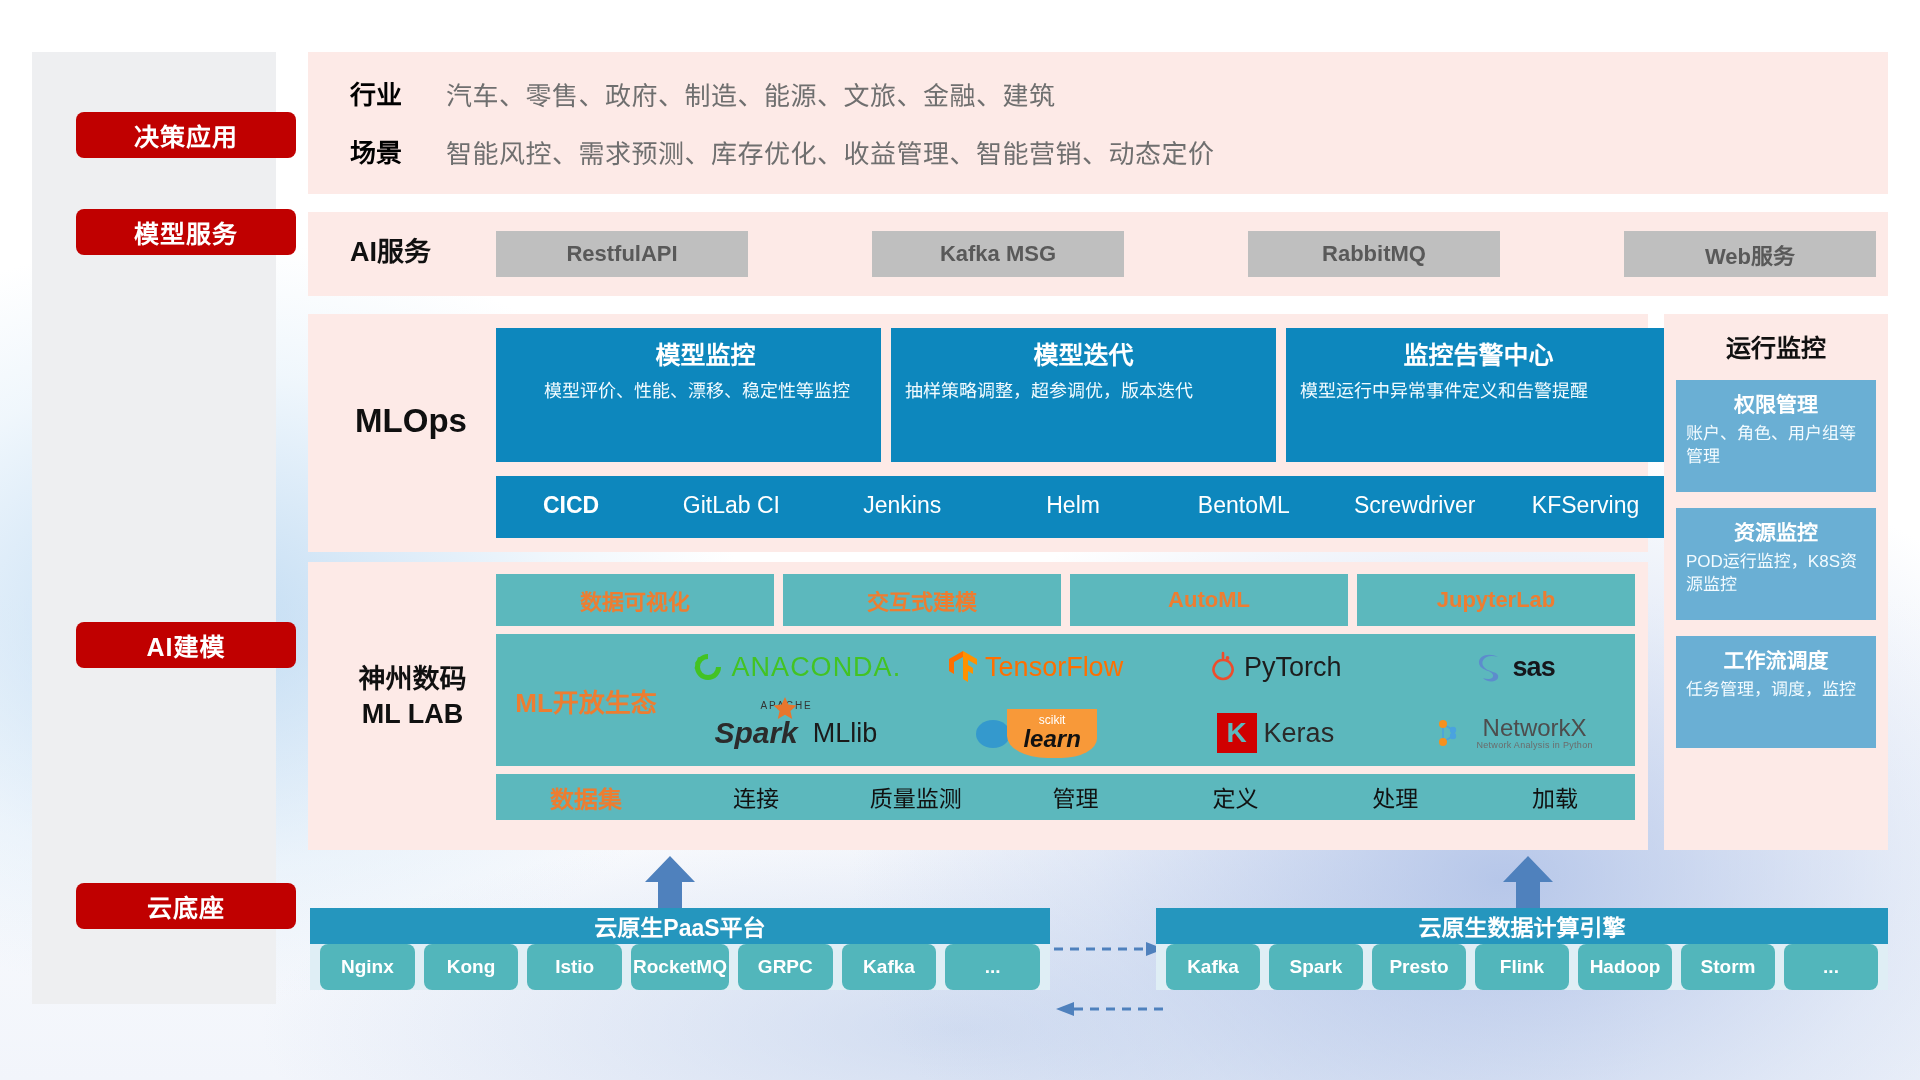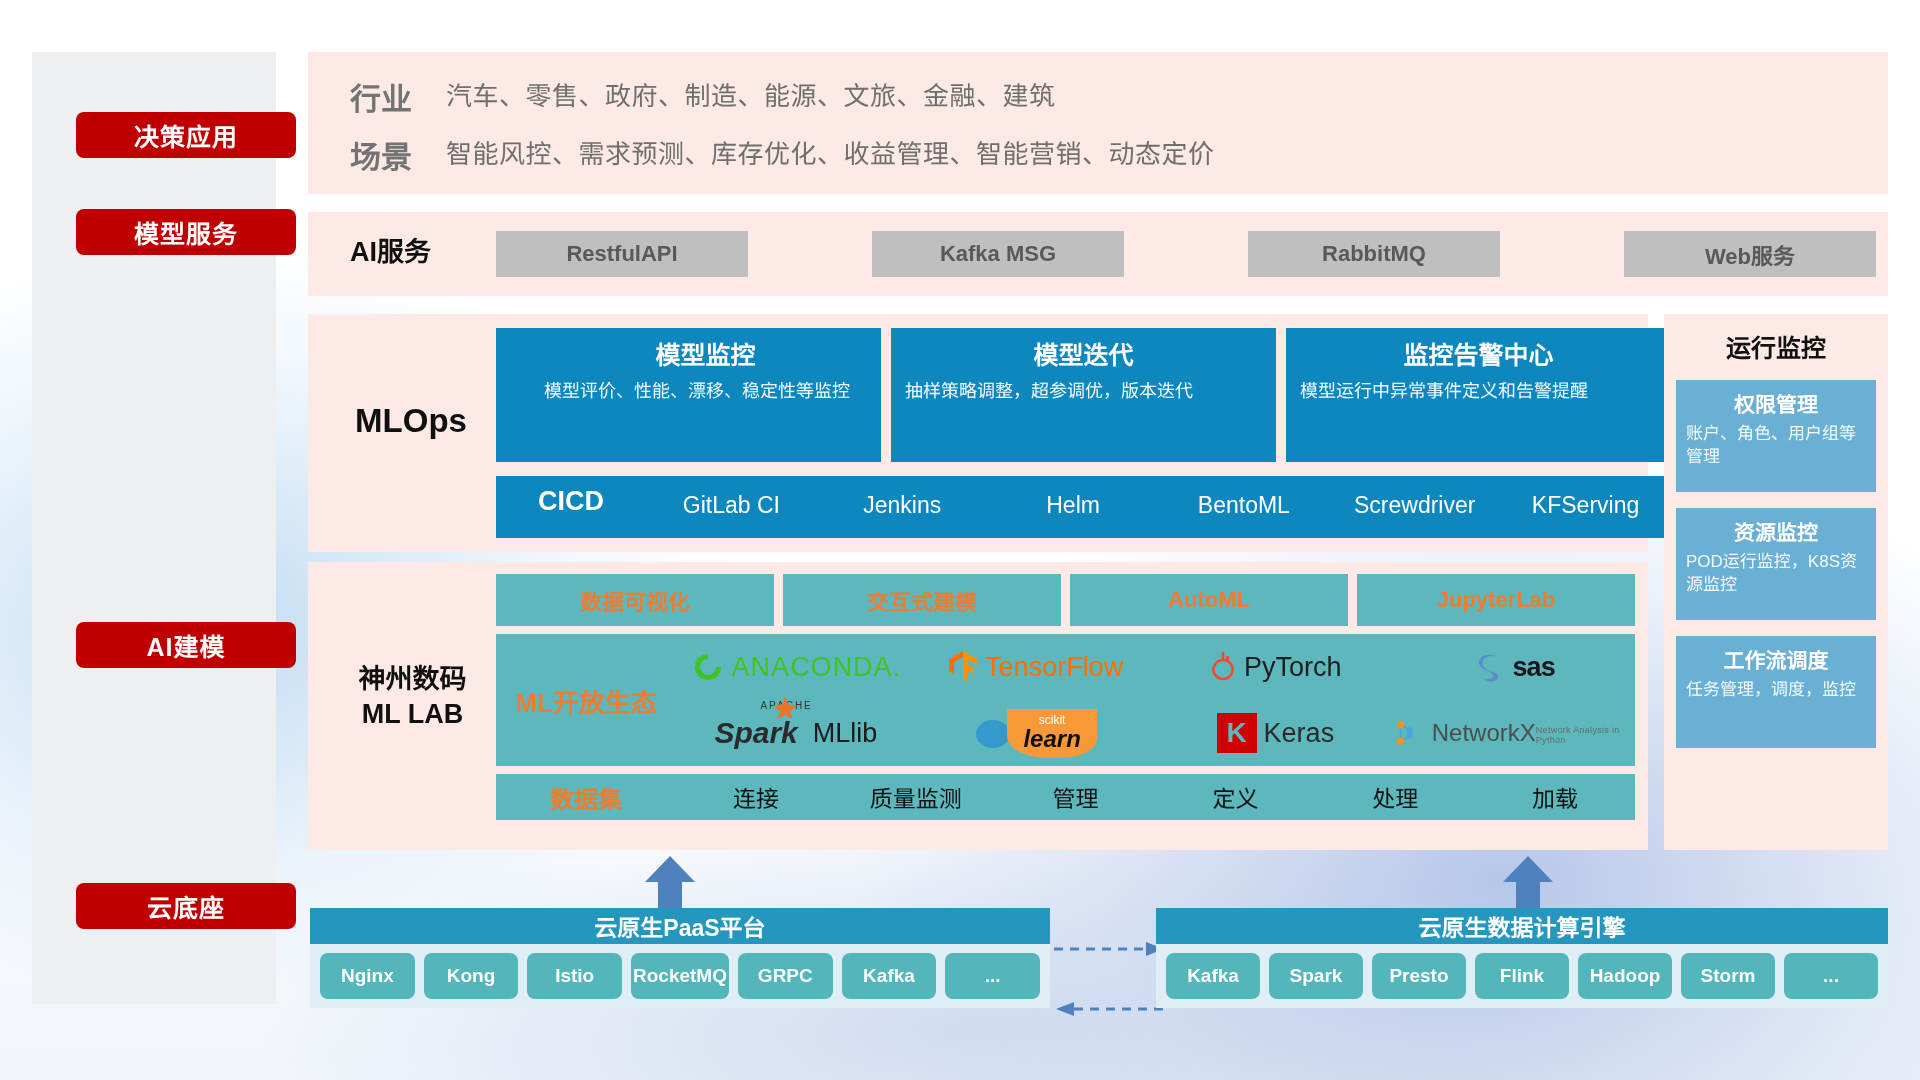--- a/index.html
+++ b/index.html
@@ -32,21 +32,21 @@
     color:#ffffff;font-size:25px;font-weight:bold;
     display:flex;align-items:center;justify-content:center;
     letter-spacing:1px;
   }
 
   
   .panel{position:absolute;background:#fdeae7;}
 
   
   #p-app{left:308px;top:52px;width:1580px;height:142px;}
-  .kv-label{font-size:31px;font-weight:bold;color:#737373;}
+  .kv-label{font-size:26px;font-weight:bold;color:#000000;}
   .kv-val{font-size:26px;color:#6f6f6f;letter-spacing:.5px;}
 
   
   #p-svc{left:308px;top:212px;width:1580px;height:84px;}
   .svc-chip{
     background:#bfbfbf;color:#595959;font-size:22px;font-weight:bold;
     display:flex;align-items:center;justify-content:center;
     height:46px;
   }
 
@@ -56,22 +56,22 @@
     background:#0d87bd;color:#fff;box-sizing:border-box;
     padding:12px 14px 10px 14px;overflow:hidden;
   }
   .blue-card .bc-title{font-size:25px;font-weight:bold;text-align:center;line-height:1.25;}
   .blue-card .bc-desc{font-size:18px;line-height:1.35;margin-top:8px;color:#f2fbff;}
   #cicd-bar{
     position:absolute;background:#0d87bd;color:#fff;overflow:hidden;
     display:flex;align-items:flex-start;
   }
   #cicd-bar .cicd-head{
-    font-size:27px;font-weight:bold;flex:0 0 auto;width:150px;text-align:center;
-    padding-top:10px;
+    font-size:23px;font-weight:bold;flex:0 0 auto;width:150px;text-align:center;
+    padding-top:16px;
   }
   #cicd-bar .cicd-cell{
     flex:1 1 0;font-size:23px;text-align:center;padding-top:16px;
     line-height:1.15;word-break:break-all;
   }
 
   
   #p-model{left:308px;top:562px;width:1340px;height:288px;}
   .teal-tab{
     background:#5cb8bd;color:#ed7d31;font-size:22px;font-weight:bold;
@@ -93,21 +93,21 @@
     background:#6aafd4;color:#fff;margin:16px 12px 0 12px;padding:8px 10px 12px 10px;
     box-sizing:border-box;
   }
   .mon-card .mc-title{font-size:21px;font-weight:bold;text-align:center;}
   .mon-card .mc-desc{font-size:17px;line-height:1.35;margin-top:5px;color:#f3fbff;}
 
   
   .cb-group{position:absolute;}
   .cb-head{background:#2596be;color:#fff;font-size:23px;font-weight:bold;
            display:flex;align-items:center;justify-content:center;height:36px;}
-  .cb-body{background:#dfeef5;display:flex;align-items:center;gap:9px;padding:9px 10px;box-sizing:border-box;}
+  .cb-body{background:#dfeef5;display:flex;align-items:center;gap:9px;padding:0 10px;box-sizing:border-box;}
   .cb-chip{flex:1 1 0;background:#52b6bb;color:#fff;border-radius:8px;height:46px;
            display:flex;align-items:center;justify-content:center;text-align:center;
            font-size:19px;font-weight:bold;line-height:1.1;padding:0 2px;box-sizing:border-box;}
   svg.arrow{position:absolute;overflow:visible;}
 </style>
 </head>
 <body>
 
 <div id="bg"></div>
 
@@ -268,21 +268,21 @@
           <svg width="32" height="34" viewBox="0 0 32 34">
             <line x1="6" y1="8" x2="16" y2="14" stroke="#4aa3df" stroke-width="1.6"></line>
             <line x1="6" y1="26" x2="16" y2="20" stroke="#4aa3df" stroke-width="1.6"></line>
             <line x1="16" y1="14" x2="16" y2="20" stroke="#4aa3df" stroke-width="1.6"></line>
             <line x1="6" y1="8" x2="6" y2="26" stroke="#4aa3df" stroke-width="1.6"></line>
             <circle cx="6" cy="8" r="4" fill="#f5911e"></circle>
             <circle cx="6" cy="26" r="4" fill="#f5911e"></circle>
             <circle cx="16" cy="14" r="3.2" fill="#4aa3df"></circle>
             <circle cx="16" cy="20" r="3.2" fill="#4aa3df"></circle>
           </svg>
-          <div style="display:flex;align-items:flex-end;">
+          <div style="display:flex;flex-direction:column;align-items:center;">
             <span style="font-size:24px;color:#4d4d4d;line-height:1;">NetworkX</span>
             <span style="font-size:9px;color:#6b6b6b;letter-spacing:.3px;">Network Analysis in Python</span>
           </div>
         </div>
       </div>
     </div>
 
     <div id="ds-band" style="left:188px;top:212px;width:1139px;height:46px;">
       <div class="ds-head">数据集</div>
       <div class="ds-cell">连接</div>

